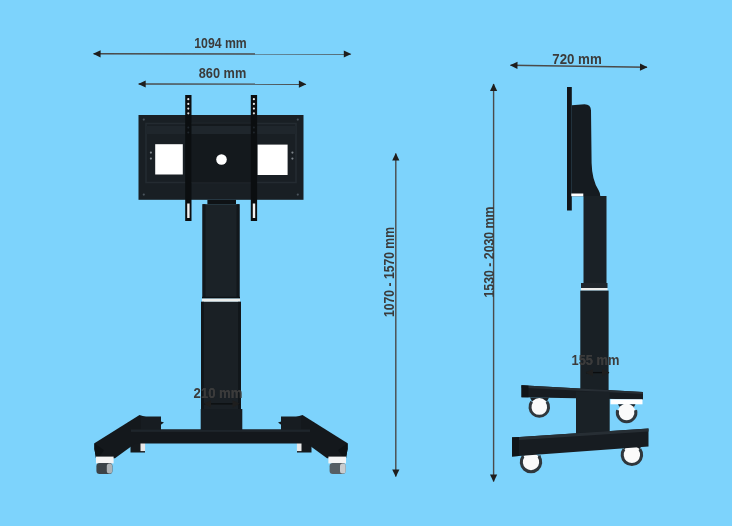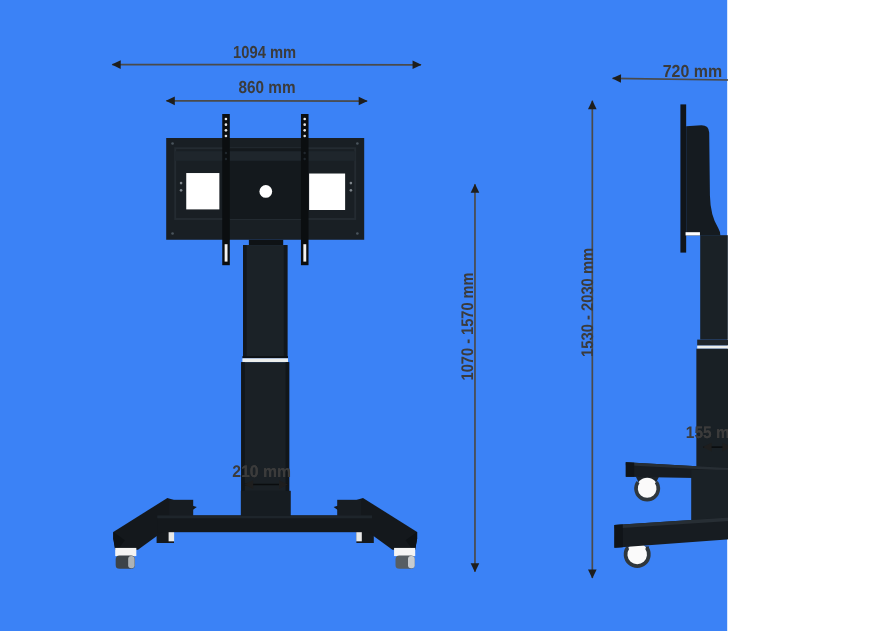--- a/index.html
+++ b/index.html
@@ -1,16 +1,16 @@
 <!DOCTYPE html>
 <html><head>
 <meta charset="utf-8">
 <style>
   html,body{margin:0;padding:0;background:#ffffff;}
-  .wrap{width:606px;height:526px;position:relative;overflow:hidden;background:#3b82f6;}
+  .wrap{width:732px;height:526px;position:relative;overflow:hidden;background:#7dd3fc;}
   svg{display:block;will-change:transform;}
   text{font-family:"Liberation Sans", sans-serif;fill:#3b3b3b;}
 </style>
 </head>
 <body>
 <div class="wrap">
 <svg width="732" height="526" viewBox="0 0 732 526">
 <defs>
   <marker id="ah-r" markerWidth="9" markerHeight="8" refX="7.5" refY="4" orient="auto" markerUnits="userSpaceOnUse">
     <path d="M0.5,0.4 L8,4 L0.5,7.6 Z" fill="#1e1e1e"></path>

